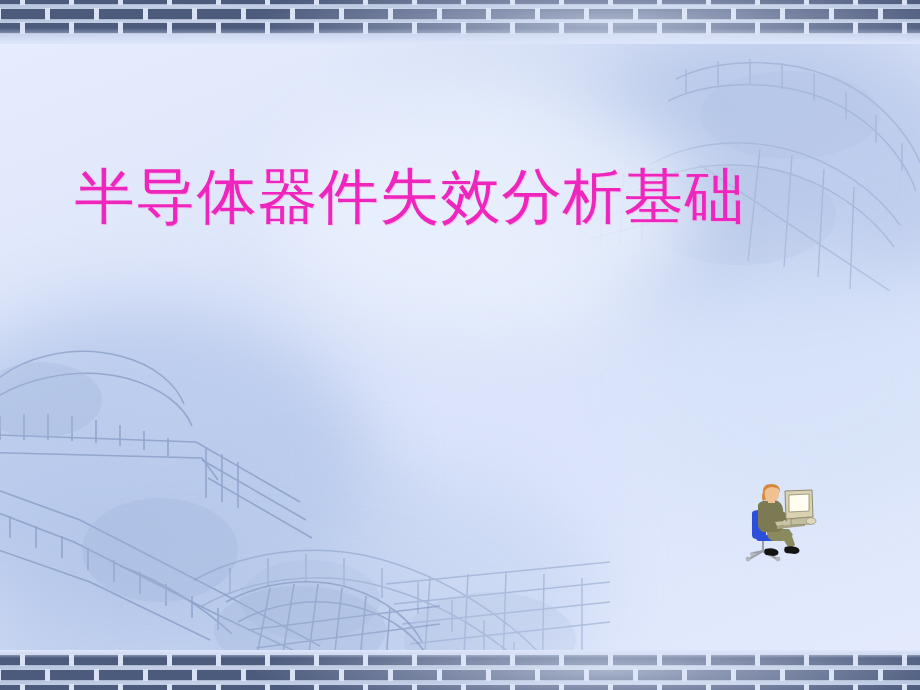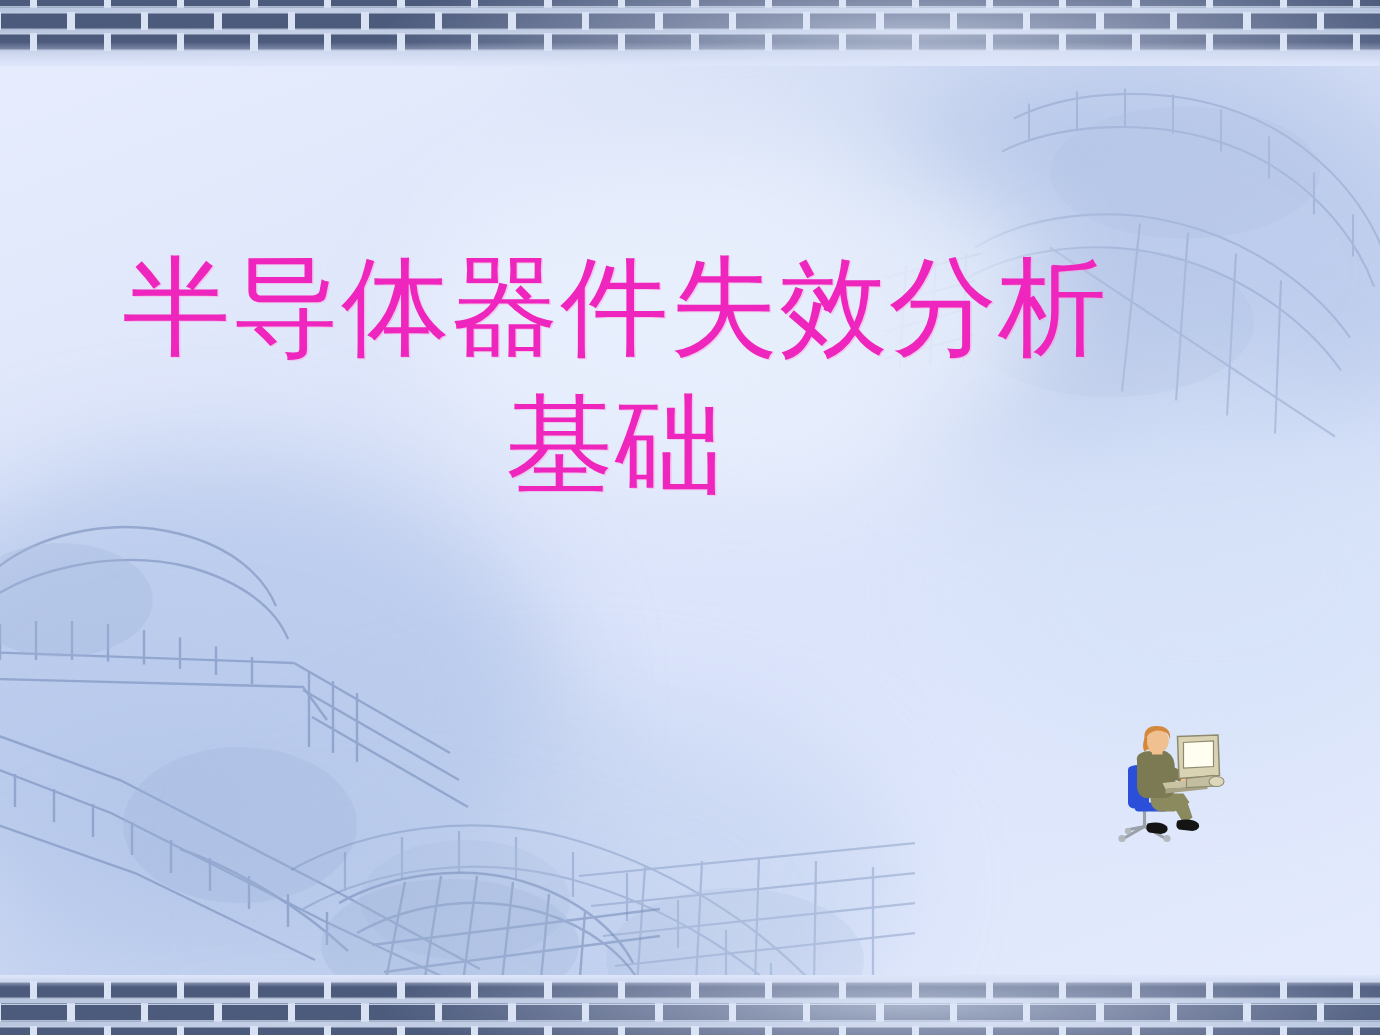--- a/index.html
+++ b/index.html
@@ -101,21 +101,21 @@
 
   
   .title-block {
     position: absolute;
     left: 60px;
     top: 158px;
     width: 700px;
     text-align: center;
     color: #ef26bd;
     font-family: "DejaVu Serif", "Liberation Serif", serif;
-    font-size: 72px;
+    font-size: 60px;
     line-height: 1.28;
     font-weight: 400;
     letter-spacing: 1px;
     white-space: pre-line;
     text-shadow: 1px 1px 0 rgba(255,150,220,.45);
   }
 
   
   .clipart {
     position: absolute;

